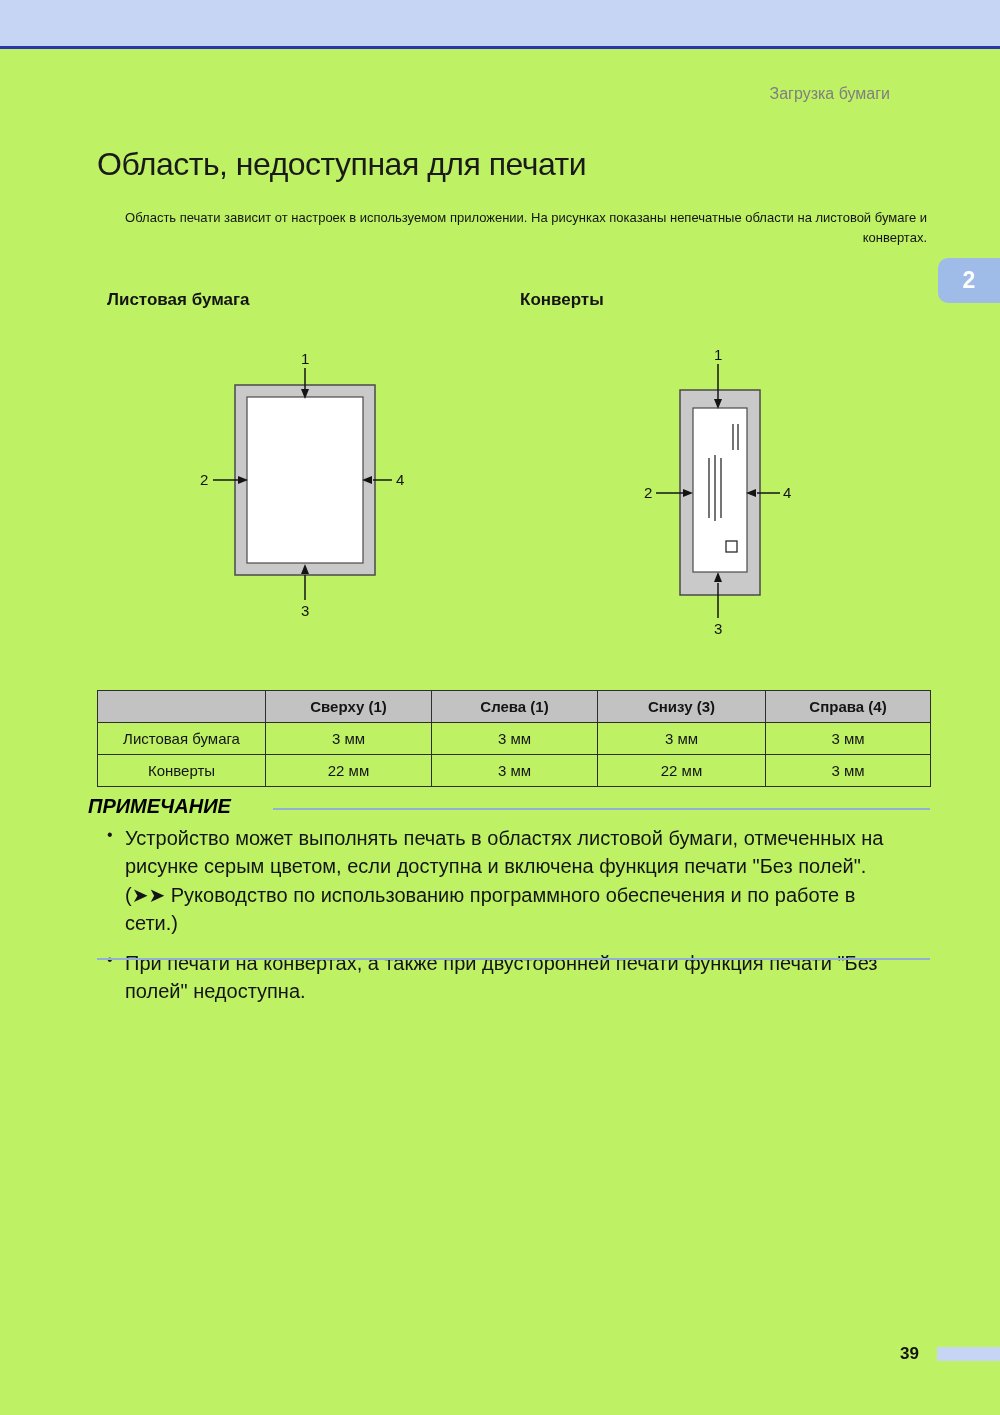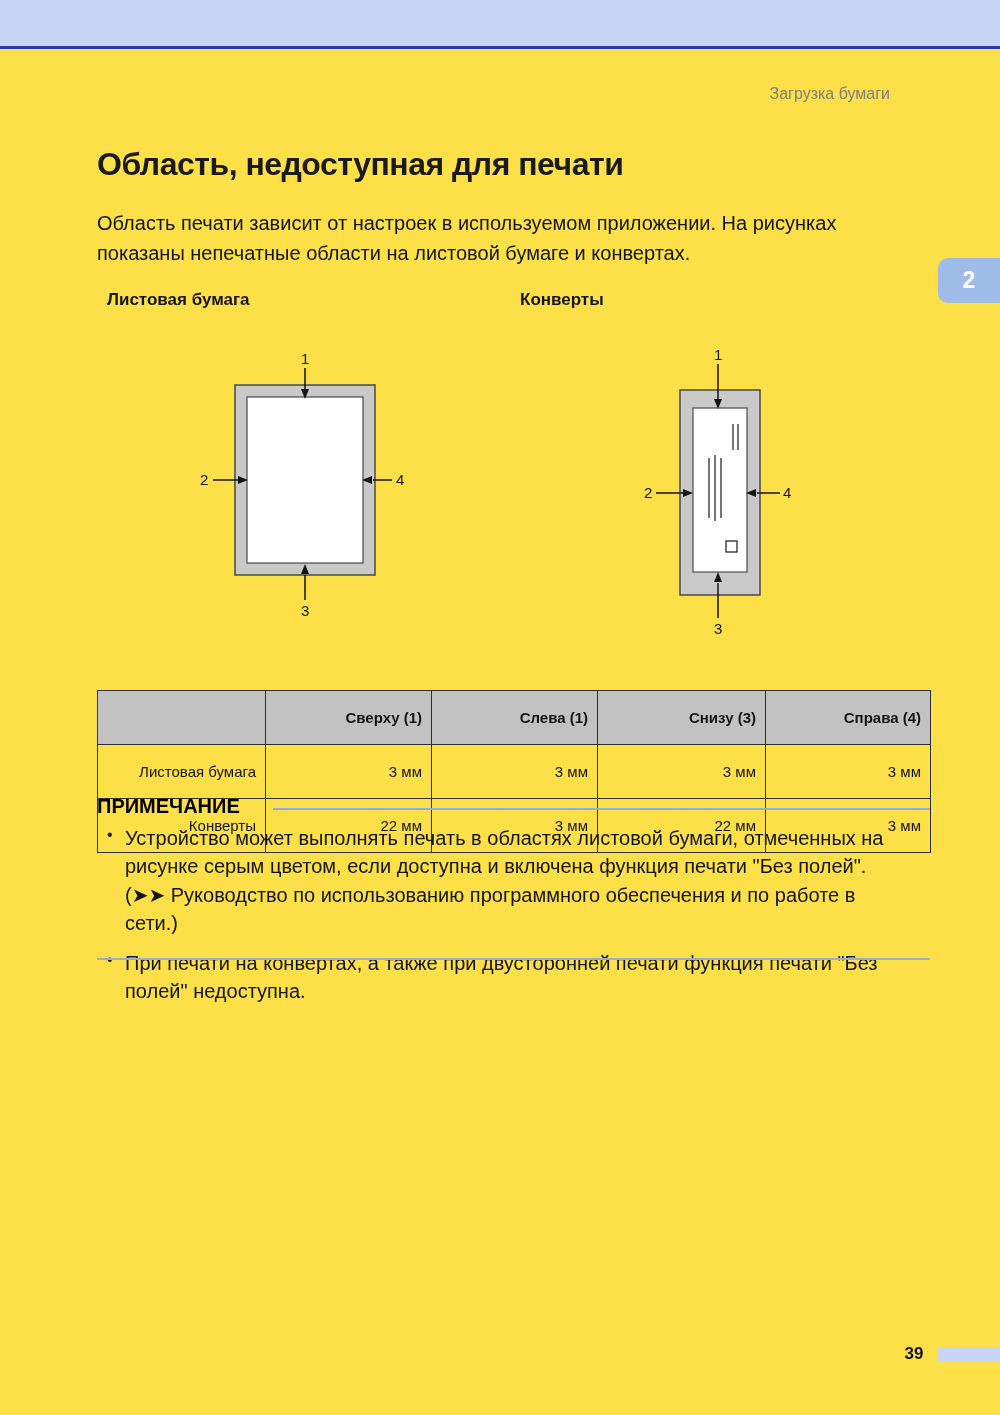--- a/index.html
+++ b/index.html
@@ -1,87 +1,87 @@
 <!DOCTYPE html>
 <html><head>
 <meta charset="utf-8">
 <style>
   * { margin:0; padding:0; box-sizing:border-box; }
   body { background:#e9e9e9; font-family:"Liberation Sans", sans-serif; }
   .page {
-    position:relative; width:1000px; height:1415px; background:#fde047;
+    position:relative; width:1000px; height:1415px; background:#bef264;
     margin:0 auto; overflow:hidden; color:#141414;
   }
   .top-band {
     position:absolute; top:0; left:0; width:1000px; height:49px;
     background:#c6d5f4; border-bottom:3px solid #2b35b0;
   }
   .running-header {
     position:absolute; top:85px; right:110px;
     font-size:16px; color:#7f7f7f;
   }
   .chapter-tab {
     position:absolute; top:258px; right:0; width:62px; height:45px;
     background:#9fbbe8; border-radius:10px 0 0 10px;
     display:flex; align-items:center; justify-content:center;
     color:#ffffff; font-size:23px; font-weight:bold;
   }
   .doc-title {
     position:absolute; left:97px; top:146px;
-    font-size:32px; font-weight:bold; color:#1a1a1a; letter-spacing:-0.5px;
+    font-size:32px; font-weight:normal; color:#1a1a1a; letter-spacing:-0.5px;
   }
   .intro {
     position:absolute; left:97px; top:208px; width:830px;
-    font-size:20px; line-height:1.5; color:#141414;
+    font-size:13px; line-height:1.5; color:#141414;text-align:right;
   }
   .fig-heading { position:absolute; font-size:17px; font-weight:bold; color:#141414; }
   .fig-heading.sheet { left:107px; top:290px; }
   .fig-heading.envelope { left:520px; top:290px; }
 
   .fig-svg { position:absolute; }
   .fig-svg.sheet { left:180px; top:338px; }
   .fig-svg.envelope { left:620px; top:338px; }
   .fig-svg text { font-family:"Liberation Sans", sans-serif; font-size:15px; fill:#141414; }
 
   .margins-table {
     position:absolute; left:97px; top:690px; width:833px;
     border-collapse:collapse; table-layout:fixed;
   }
   .margins-table th, .margins-table td {
-    border:1px solid #2e2e2e; font-size:15px; padding:18px 9px;
-    text-align:right; vertical-align:middle; height:29px;
+    border:1px solid #2e2e2e; font-size:15px; padding:7px 9px;
+    text-align:center; vertical-align:middle; height:29px;
   }
   .margins-table th { background:#c2c2c2; font-weight:bold; }
 
   .watermark {
     position:absolute; left:403px; top:682px; z-index:5;
     font-size:40px; font-weight:bold; color:#e23b3b; opacity:0.88;
     letter-spacing:1px; pointer-events:none;
   }
 
   .note-heading {
-    position:absolute; left:97px; top:795px;
-    font-size:20px; font-weight:bold; color:#000000;
+    position:absolute; left:88px; top:795px;
+    font-size:20px; font-weight:bold; color:#000000;font-style:italic;
   }
   .note-rule-top {
     position:absolute; left:273px; top:808px; width:657px; height:0;
     border-top:2px solid #93aed8;
   }
   .note-rule-bottom {
     position:absolute; left:97px; top:958px; width:833px; height:0;
     border-top:2px solid #93aed8;
   }
   .note-bullets { position:absolute; left:107px; top:824px; width:800px; }
   .note-bullet { display:flex; margin-bottom:11px; }
   .note-bullet .dot { width:18px; flex:0 0 18px; font-size:16px; line-height:1.42; }
   .note-bullet .txt { font-size:20px; line-height:1.42; width:780px; }
 
   .page-number {
     position:absolute; left:900px; top:1344px; width:28px;
-    font-size:17px; font-weight:bold; text-align:center; color:#141414;
+    font-size:17px; font-weight:bold; text-align:left; color:#141414;
   }
   .page-bar {
     position:absolute; left:937px; top:1347px; width:63px; height:14px;
     background:#c6d5f4;
   }
 </style>
 </head>
 <body>
 
 <div class="page">

